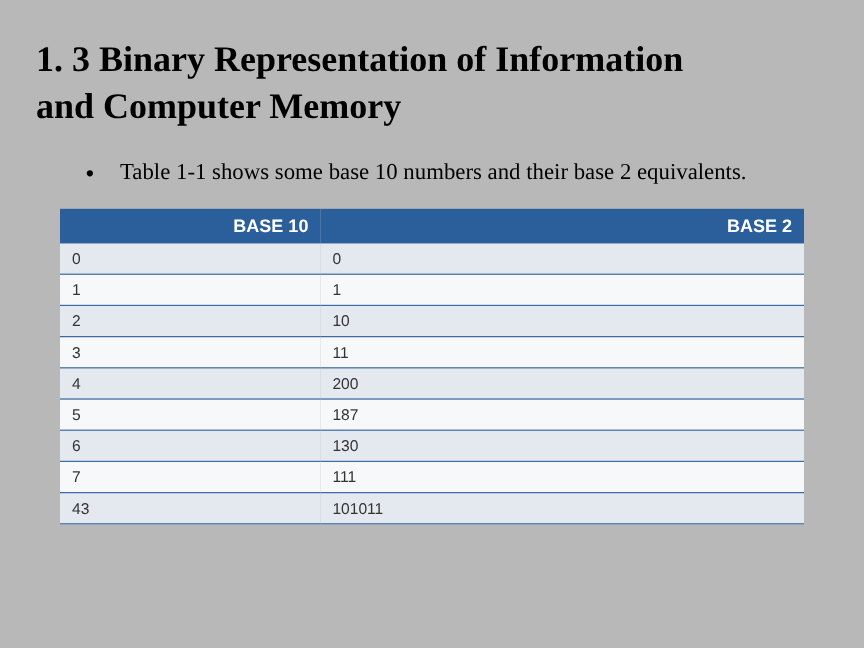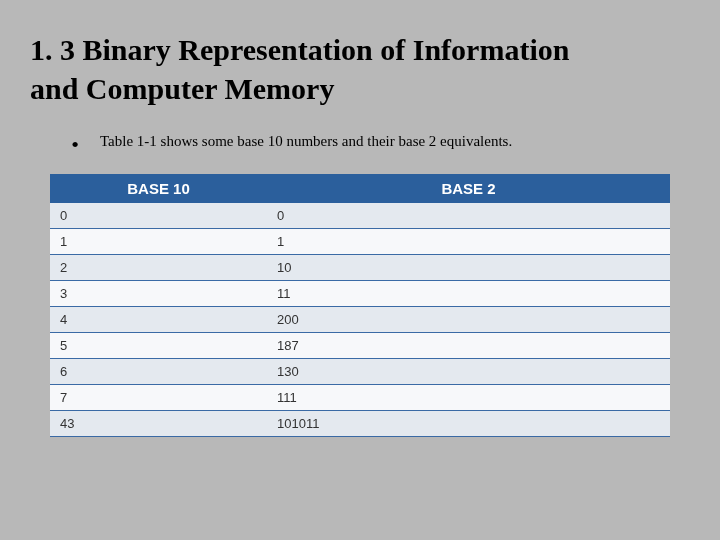--- a/index.html
+++ b/index.html
@@ -26,40 +26,40 @@
       margin: 0 20px 16px 20px;
     }
     .bullet {
       width: 50px;
       font-size: 22px;
       color: #000;
       text-align: center;
       flex-shrink: 0;
     }
     .bullet-text {
-      font-size: 15px;
+      font-size: 19px;
       color: #000;
       line-height: 1.3;
     }
     .table-wrap {
       margin: 0 20px 0 20px;
     }
     table {
       width: 100%;
       border-collapse: collapse;
       font-family: Verdana, Arial, sans-serif;
     }
     thead tr {
       background: #2b5f9c;
     }
     thead th {
       color: #fff;
       font-weight: bold;
       font-size: 15px;
-      text-align: center;
+      text-align: right;
       padding: 6px 10px;
       border: none;
       margin-left: 43px;
     }
     tbody td {
       font-size: 13px;
       color: #333;
       padding: 5px 10px;
       border-bottom: 1px solid #3a6aa5;
       font-weight: normal;

